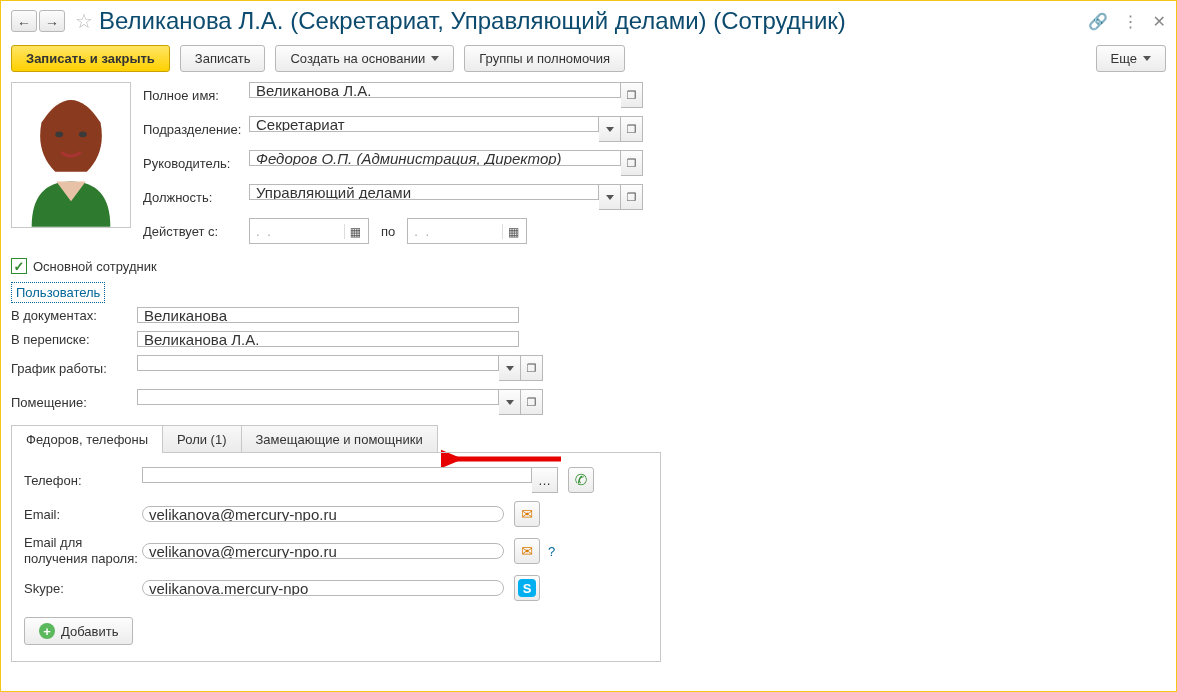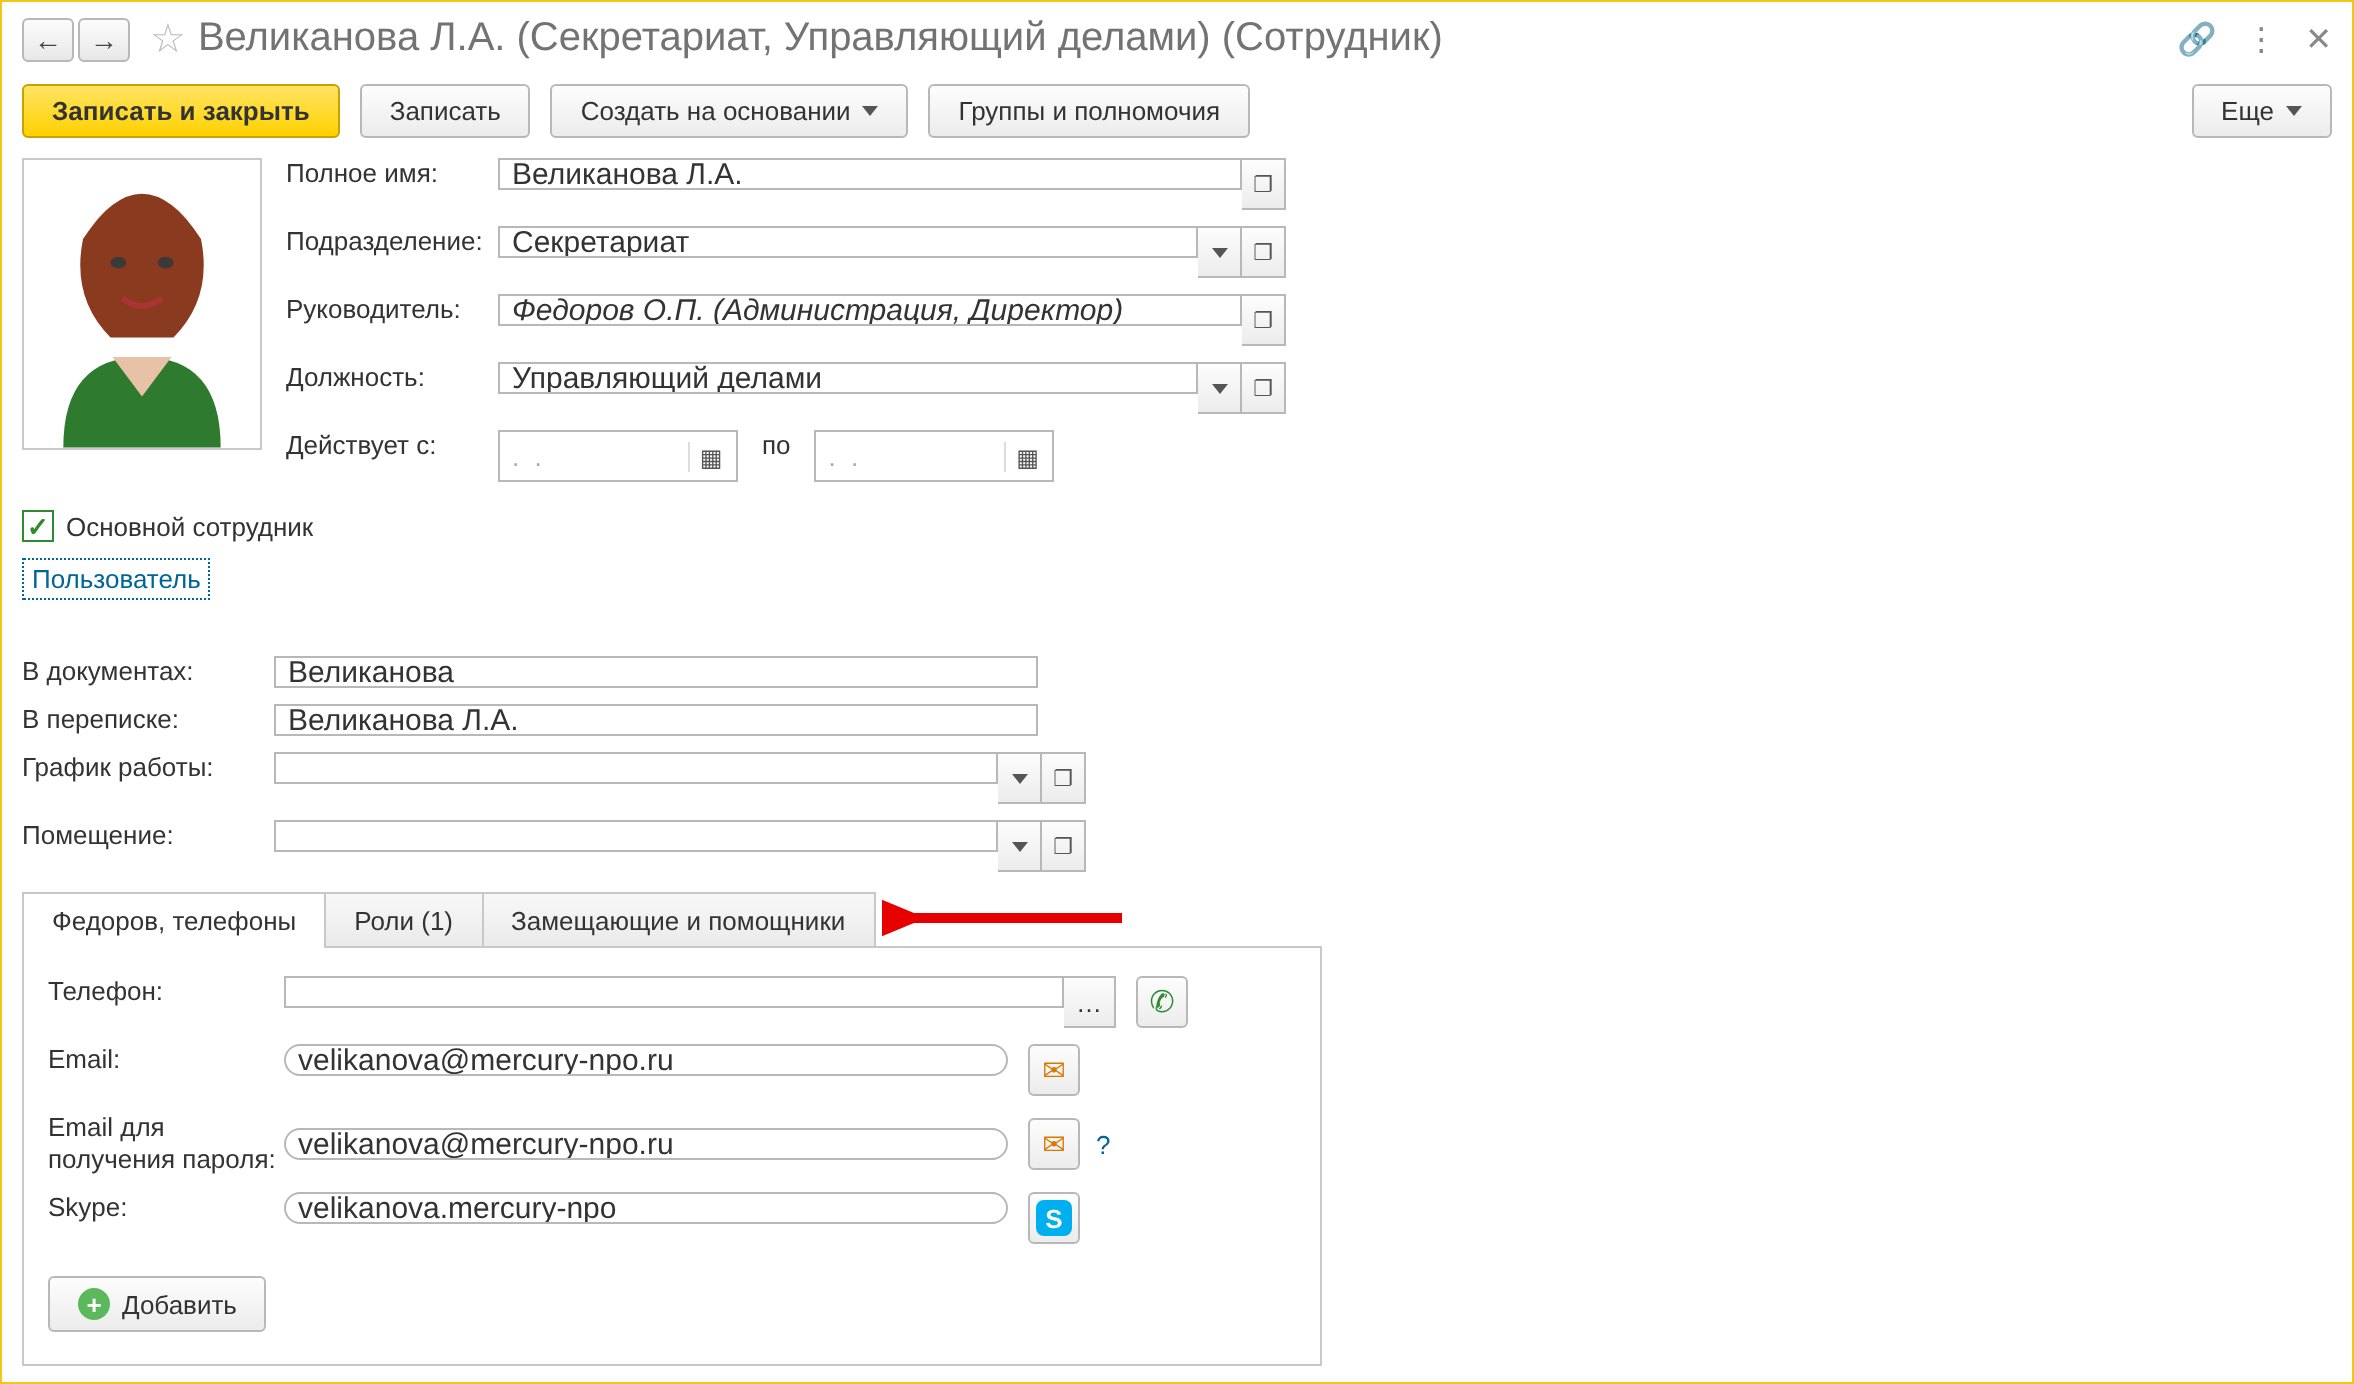--- a/index.html
+++ b/index.html
@@ -35,22 +35,22 @@
     font-size: 14px;
     color: #444;
   }
   .star {
     margin: 0 6px 0 8px;
     color: #bbb;
     font-size: 20px;
     cursor: pointer;
   }
   .title {
-    font-size: 20px;
-    color: #737373;
+    font-size: 24px;
+    color: #0c4a6e;
   }
   .titlebar-right {
     margin-left: auto;
     display: flex;
     align-items: center;
     gap: 14px;
     color: #888;
   }
   .titlebar-right span { cursor: pointer; font-size: 16px; }
 
@@ -99,21 +99,21 @@
     border: 1px solid #c8c8c8;
     background: #fff;
     display:flex; align-items:center; justify-content:center;
     overflow:hidden;
   }
   .avatar svg { width:100%; height:100%; }
 
   .fields { flex: 0 0 auto; }
   .row {
     display: flex;
-    align-items: flex-start;
+    align-items: center;
     margin-bottom: 8px;
   }
   .row > label {
     width: 106px;
     color: #333;
   }
   .input-group {
     display: flex;
   }
   .text-input {
@@ -153,21 +153,21 @@
 
   .checkbox-row { margin: 6px 0 8px 0; display:flex; align-items:center; gap:6px;}
   .checkbox {
     width:16px; height:16px; border:1px solid #2e8b2e; background:#fff;
     display:inline-flex; align-items:center; justify-content:center;
     color:#2e8b2e; font-size:13px; font-weight:bold;
   }
 
   .link-dotted {
     color:#006699; border:1px dotted #006699; padding:2px 4px;
-    display:inline-block; cursor:pointer; margin-bottom:28px;
+    display:inline-block; cursor:pointer; margin-bottom:4px;
   }
 
   .wide-fields .row > label { width:126px; }
   .wide-input { width:382px; }
   .sel-input { width:362px; }
 
   .tabs {
     display:flex;
     margin-top:10px;
   }

